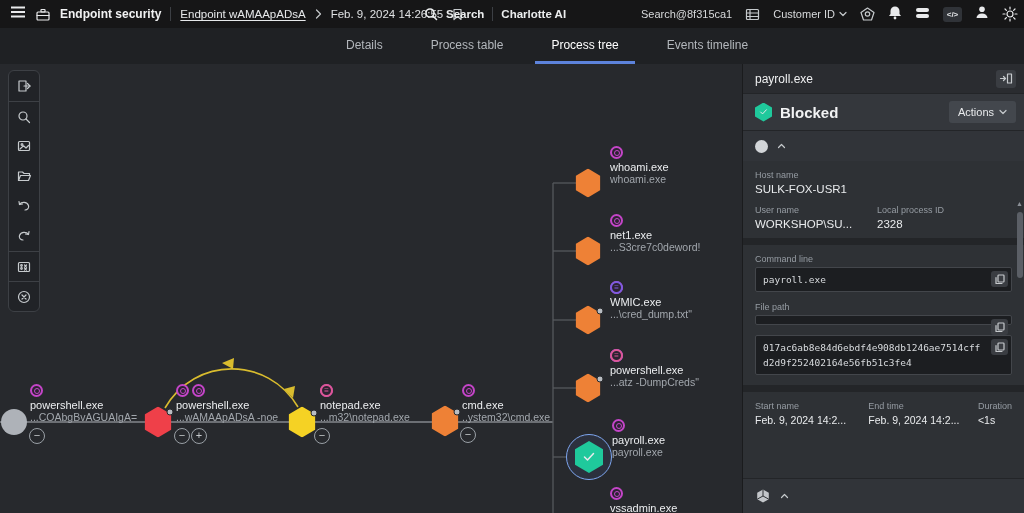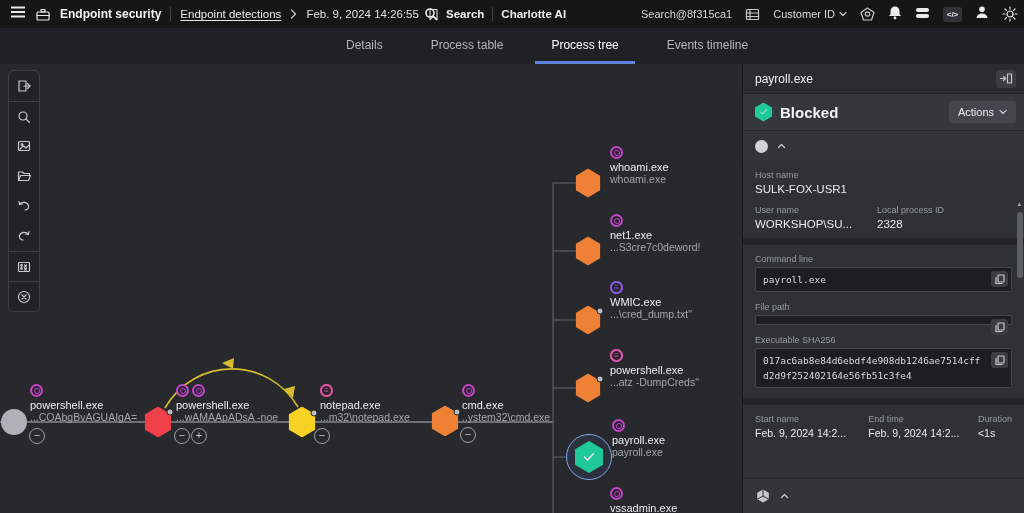--- a/index.html
+++ b/index.html
@@ -122,21 +122,21 @@
       </span>
       <span>
         <svg class="sicon" width="16" height="15" viewBox="0 0 16 15" style="stroke:#e9eaec">
             <rect x="2" y="5" width="12" height="8" rx="1"></rect>
             <line x1="2" y1="8.5" x2="14" y2="8.5"></line>
             <rect x="6" y="2.5" width="4" height="2.5" rx="0.5"></rect>
           </svg>
       </span>
       <span class="app-title">Endpoint security</span>
       <span class="tb-divider"></span>
-      <span class="bc-link">Endpoint detections</span>
+      <span class="bc-link">Endpoint wAMAApADsA</span>
       <svg class="sicon" width="7" height="10" viewBox="0 0 7 10">
           <polyline points="1.5,1 5.5,5 1.5,9"></polyline>
         </svg>
       <span class="bc-date">Feb. 9, 2024 14:26:55</span>
       <span>
         <svg class="sicon" width="11" height="13" viewBox="0 0 11 13">
             <path d="M2,1.5 h7 v10 l-3.5,-3 l-3.5,3 z"></path>
           </svg>
       </span>
     </div>
@@ -472,21 +472,20 @@
           <span class="copybtn">
             <svg class="sicon" width="10" height="11" viewBox="0 0 10 11">
                 <rect x="3" y="1" width="6" height="7" rx="0.8"></rect>
                 <path d="M1,3.5 v6 h6"></path>
               </svg>
           </span>
         </div>
       </div>
 
       <div class="frow">
-        <div class="flabel">Executable SHA256</div>
         <div class="codebox">
           <span>017ac6ab8e84d6ebdf4e908db1246ae7514cffd2d9f252402164e56fb51c3fe4</span>
           <span class="copybtn">
             <svg class="sicon" width="10" height="11" viewBox="0 0 10 11">
                 <rect x="3" y="1" width="6" height="7" rx="0.8"></rect>
                 <path d="M1,3.5 v6 h6"></path>
               </svg>
           </span>
         </div>
       </div>

